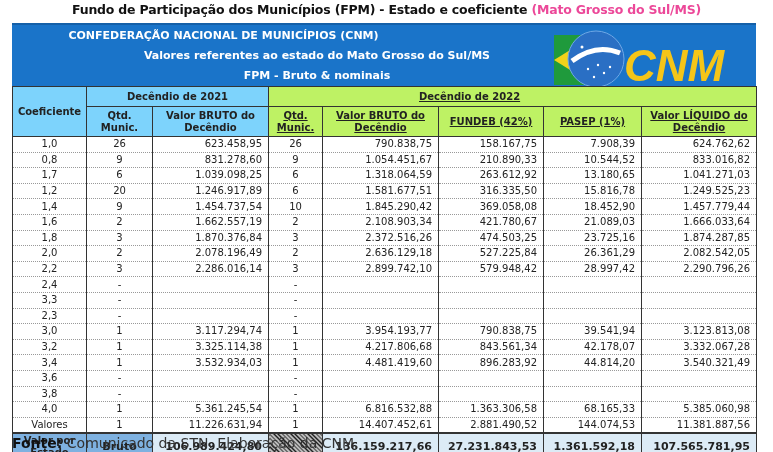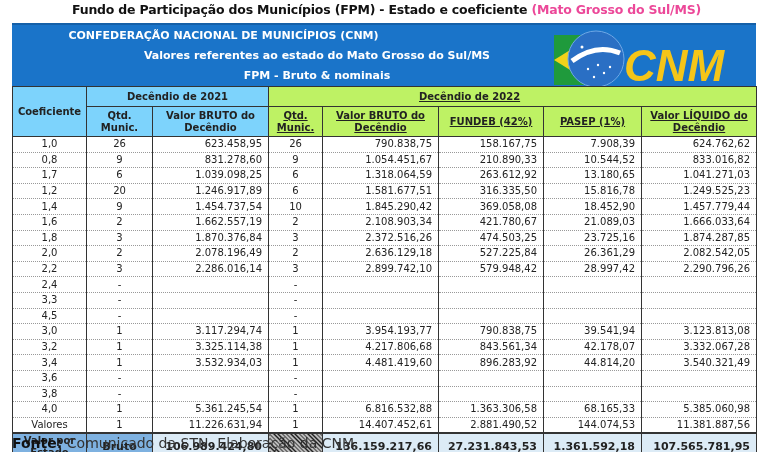--- a/index.html
+++ b/index.html
@@ -186,21 +186,21 @@
         <td class="c">3,3</td>
         <td class="c">-</td>
         <td class="r"></td>
         <td class="c">-</td>
         <td class="r"></td>
         <td class="r"></td>
         <td class="r"></td>
         <td class="r"></td>
       </tr>
       <tr>
-        <td class="c">4,5</td>
+        <td class="c">2,3</td>
         <td class="c">-</td>
         <td class="r"></td>
         <td class="c">-</td>
         <td class="r"></td>
         <td class="r"></td>
         <td class="r"></td>
         <td class="r"></td>
       </tr>
       <tr>
         <td class="c">3,0</td>

